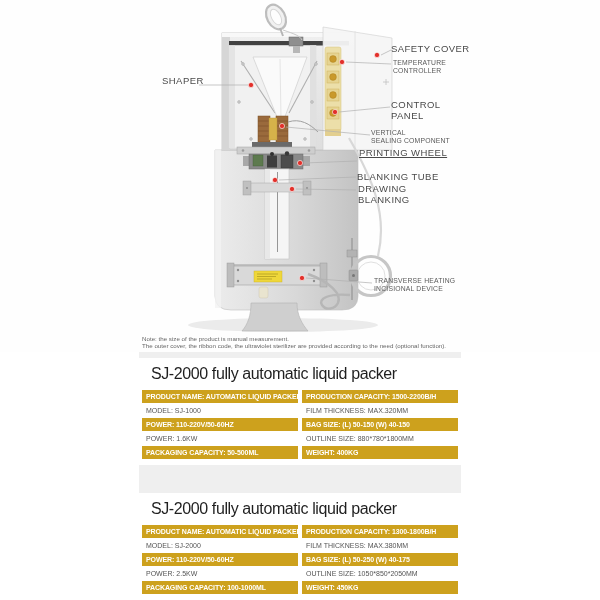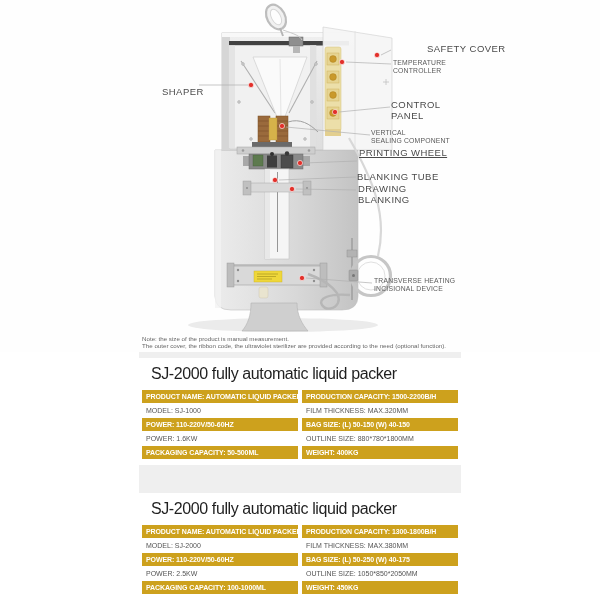--- a/index.html
+++ b/index.html
@@ -200,22 +200,22 @@
       <circle class="dot" cx="342" cy="62" r="2.6"></circle>
       <circle class="dot" cx="335" cy="112" r="2.6"></circle>
       <circle class="dot" cx="282" cy="126" r="2.6"></circle>
       <circle class="dot" cx="300" cy="163" r="2.6"></circle>
       <circle class="dot" cx="275" cy="180" r="2.6"></circle>
       <circle class="dot" cx="292" cy="189" r="2.6"></circle>
       <circle class="dot" cx="302" cy="278" r="2.6"></circle>
     </g>
   </svg>
 
-  <div class="lbl big" style="left:162px;top:87px;">SHAPER</div>
-  <div class="lbl big" style="left:391px;top:44px;margin-left:36px;">SAFETY COVER</div>
+  <div class="lbl big" style="left:162px;top:76px;">SHAPER</div>
+  <div class="lbl big" style="left:391px;top:44px;">SAFETY COVER</div>
   <div class="lbl small" style="left:393px;top:59px;">TEMPERATURE
 CONTROLLER</div>
   <div class="lbl big" style="left:391px;top:100px;">CONTROL
 PANEL</div>
   <div class="lbl small" style="left:371px;top:129px;">VERTICAL
 SEALING COMPONENT</div>
   <div class="lbl big" style="left:359px;top:148px;text-decoration:underline;">PRINTING WHEEL</div>
   <div class="lbl big" style="left:357px;top:172px;">BLANKING TUBE</div>
   <div class="lbl big" style="left:358px;top:184px;">DRAWING
 BLANKING</div>

